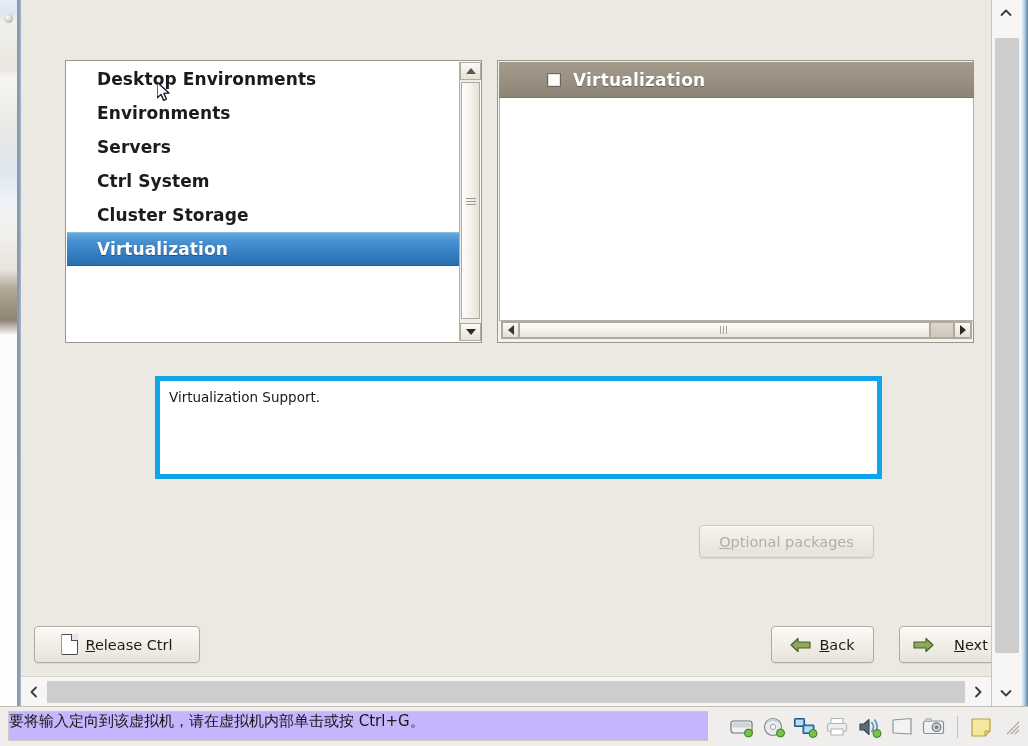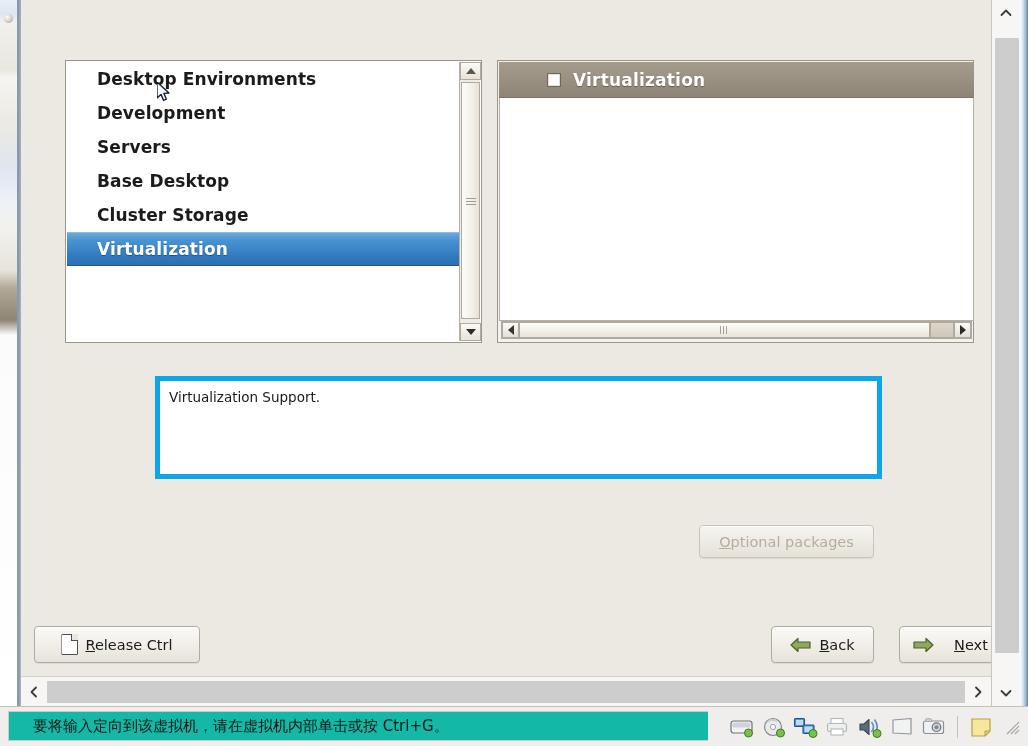--- a/index.html
+++ b/index.html
@@ -298,25 +298,25 @@
   .statusbar {
     position: absolute; left: 0; top: 706px;
     width: 1028px; height: 40px;
     background: #efeeec;
     border-top: 1px solid #c3c0ba;
     display: flex; align-items: center;
   }
   .status-msg-wrap {
     position: absolute; left: 8px; top: 4px;
     width: 700px; height: 30px;
-    display: flex; align-items: center;
+    display: flex; 
     border: 1px solid #cdcac4;
     border-right: none;
-    background: #14b8a6;
-    padding-left: 24px;
+    background: #c4b5fd;
+    padding-left: 0;
   }
   .status-msg {
     font-size: 15px; color: #161616;
     font-family: "DejaVu Sans", "Liberation Sans", sans-serif;
     white-space: nowrap;
   }
   .status-icons {
     position: absolute; right: 8px; top: 6px;
     height: 28px;
     display: flex; align-items: center; gap: 6px;
@@ -339,27 +339,27 @@
 
   <div class="vm-screen">
 
     <div class="group-list-frame">
       <div class="group-list">
 
         <div class="group-item">
           <span>Desktop Environments</span>
         </div>
         <div class="group-item">
-          <span>Development</span>
+          <span>Environments</span>
         </div>
         <div class="group-item">
           <span>Servers</span>
         </div>
         <div class="group-item">
-          <span>Base Desktop</span>
+          <span>Ctrl System</span>
         </div>
         <div class="group-item">
           <span>Cluster Storage</span>
         </div>
         <div class="group-item selected">
           <span>Virtualization</span>
         </div>
       </div>
 
       <div class="list-vsb">

